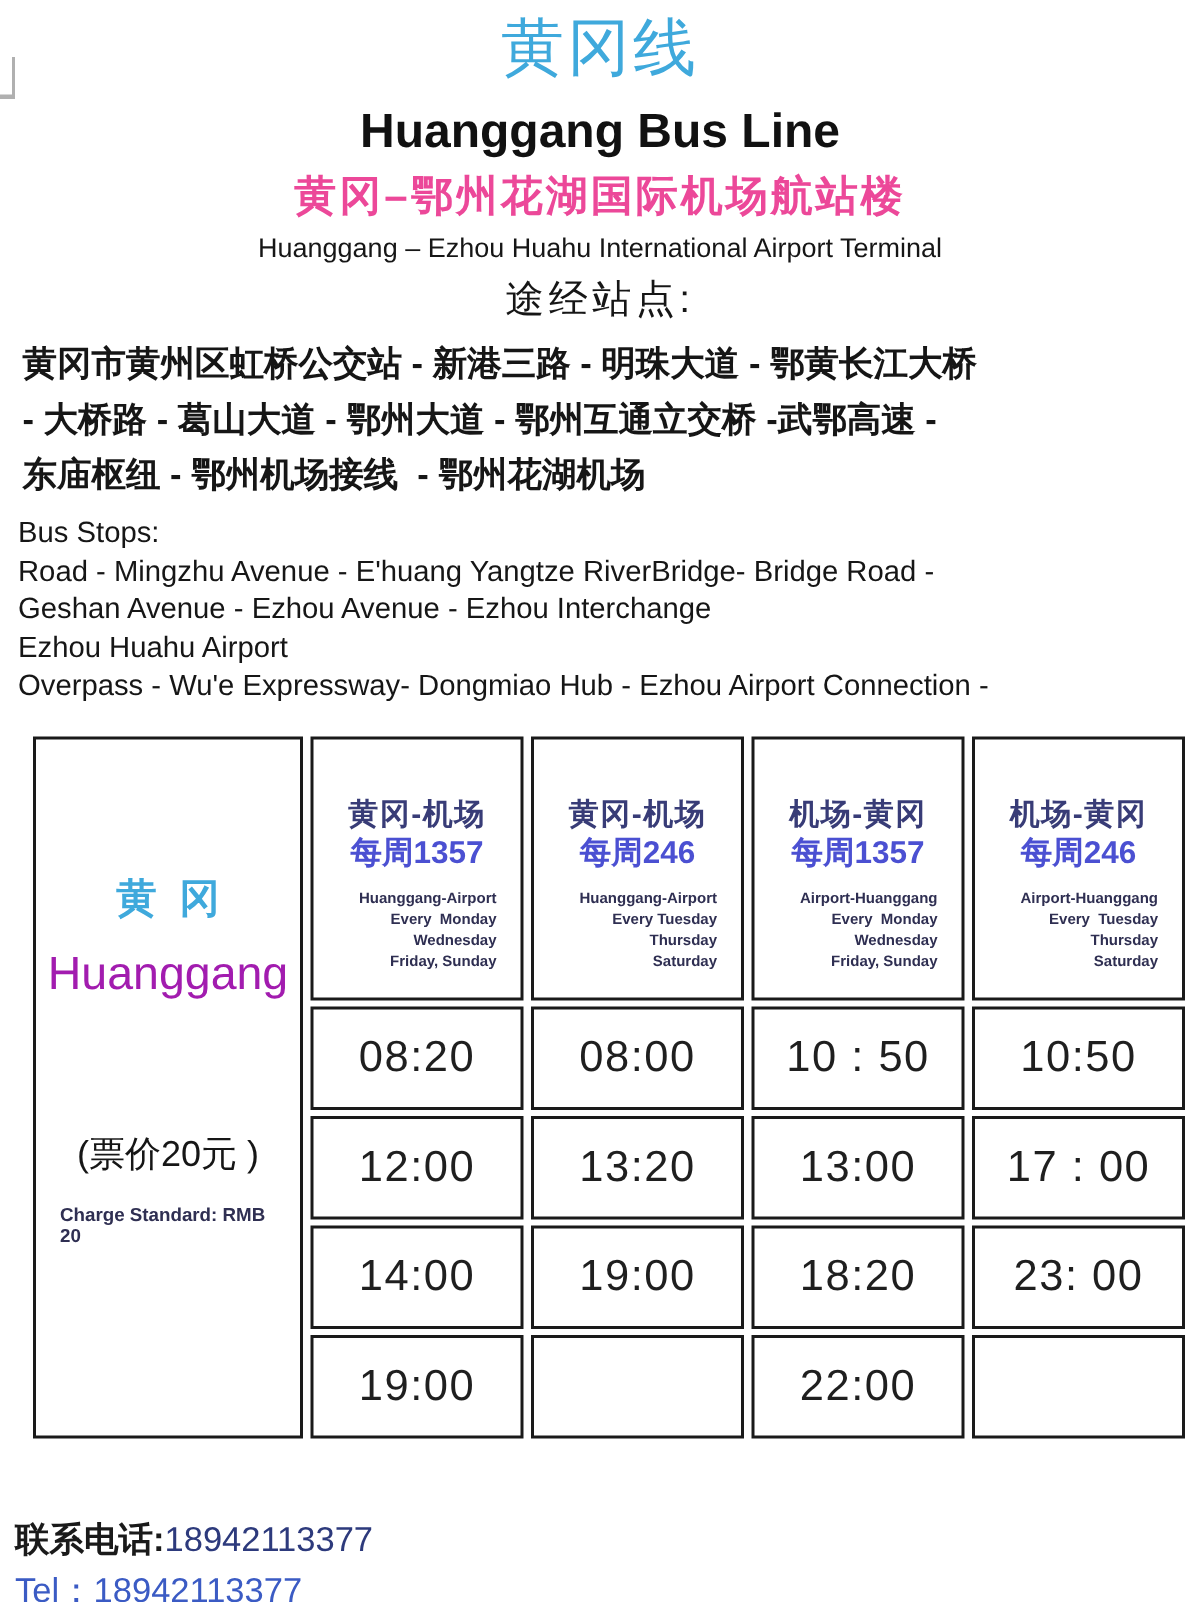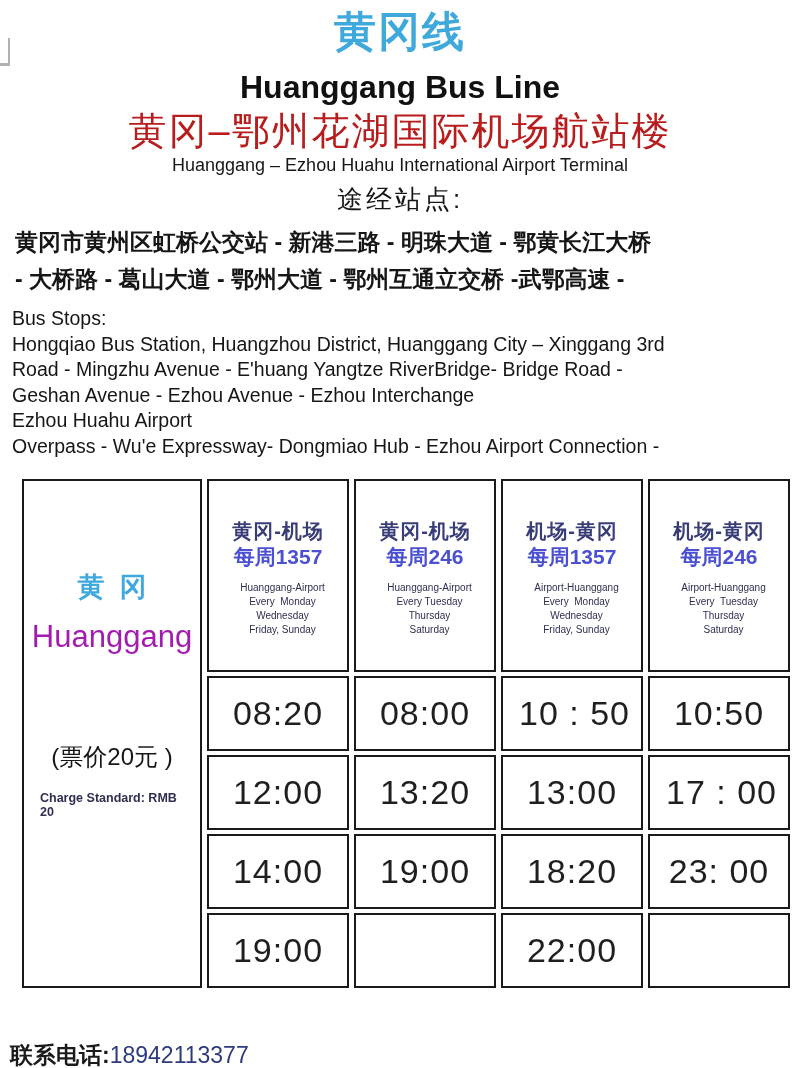--- a/index.html
+++ b/index.html
@@ -18,30 +18,30 @@
     position: absolute; left: 8px; top: 38px;
     width: 2px; height: 27px; background: #b0b0b0;
   }
   .corner-mark-h {
     position: absolute; left: 0; top: 63px;
     width: 10px; height: 3px; background: #b0b0b0;
   }
 
   .header-block { text-align: center; padding-top: 6px; }
   .title-cn {
-    font-size: 42px; line-height: 52px; font-weight: bold;
+    font-size: 42px; line-height: 52px; font-weight: normal;
     color: #3fa9dc; letter-spacing: 2px;
   }
   .title-en {
     font-size: 32px; line-height: 38px; font-weight: bold;
     color: #111111; margin-top: 10px;
   }
   .subtitle-cn {
-    font-size: 38px; line-height: 38px; font-weight: normal;
-    color: #b91c1c; margin-top: 6px; letter-spacing: 2px;
+    font-size: 28px; line-height: 38px; font-weight: bold;
+    color: #ec4899; margin-top: 6px; letter-spacing: 2px;
   }
   .subtitle-en {
     font-size: 18px; line-height: 22px; color: #161616; margin-top: 4px;
   }
   .stops-heading-cn {
     font-size: 26px; line-height: 34px; color: #161616; margin-top: 6px;
     letter-spacing: 3px;
   }
 
   .stops-cn-block {
@@ -98,28 +98,28 @@
   .col-head-inner { padding-top: 22px; text-align: center; }
   .route-cn {
     font-size: 20px; font-weight: bold; color: #383c77;
     line-height: 25px; letter-spacing: 1px;
   }
   .sched-cn {
     font-size: 21px; font-weight: bold; color: #4b50d2;
     line-height: 26px;
   }
   .days-block {
-    margin: 11px 0 17px 9px; text-align: center;
-    font-size: 10px; font-weight: normal; line-height: 14px;
+    margin: 11px 0 0 9px; text-align: right;
+    font-size: 10px; font-weight: bold; line-height: 14px;
     color: #2f2f52;
   }
 
   td.time-cell {
     height: 54px; text-align: center; vertical-align: middle;
-    font-size: 34px; color: #1f1f1f; letter-spacing: 1px;
+    font-size: 29px; color: #1f1f1f; letter-spacing: 1px;
   }
 
   .contact-block { margin: 46px 0 0 10px; }
   .contact-line-cn { font-size: 23px; line-height: 34px; }
   .contact-label-cn { color: #1a1a1a; font-weight: 600; }
   .contact-phone-cn { color: #2d3a7c; }
   .contact-line-en { font-size: 23px; line-height: 34px; color: #3b5bc4; }
 </style>
 </head>
 <body>
@@ -131,25 +131,25 @@
   <div class="title-cn">黄冈线</div>
   <div class="title-en">Huanggang Bus Line</div>
   <div class="subtitle-cn">黄冈–鄂州花湖国际机场航站楼</div>
   <div class="subtitle-en">Huanggang – Ezhou Huahu International Airport Terminal</div>
   <div class="stops-heading-cn">途经站点:</div>
 </div>
 
 <div class="stops-cn-block">
   <div class="pre">黄冈市黄州区虹桥公交站 - 新港三路 - 明珠大道 - 鄂黄长江大桥</div>
   <div class="pre">- 大桥路 - 葛山大道 - 鄂州大道 - 鄂州互通立交桥 -武鄂高速 -</div>
+  <div class="pre">东庙枢纽 - 鄂州机场接线  - 鄂州花湖机场</div>
 </div>
 
 <div class="stops-en-block">
   <div>Bus Stops:</div>
-  <div>Hongqiao Bus Station, Huangzhou District, Huanggang City – Xinggang 3rd</div>
   <div>Road - Mingzhu Avenue - E'huang Yangtze RiverBridge- Bridge Road -</div>
   <div>Geshan Avenue - Ezhou Avenue - Ezhou Interchange</div>
   <div>Ezhou Huahu Airport</div>
   <div>Overpass - Wu'e Expressway- Dongmiao Hub - Ezhou Airport Connection -</div>
 </div>
 
 <table class="schedule">
   <colgroup>
     <col class="c-station">
     <col class="c-data">

